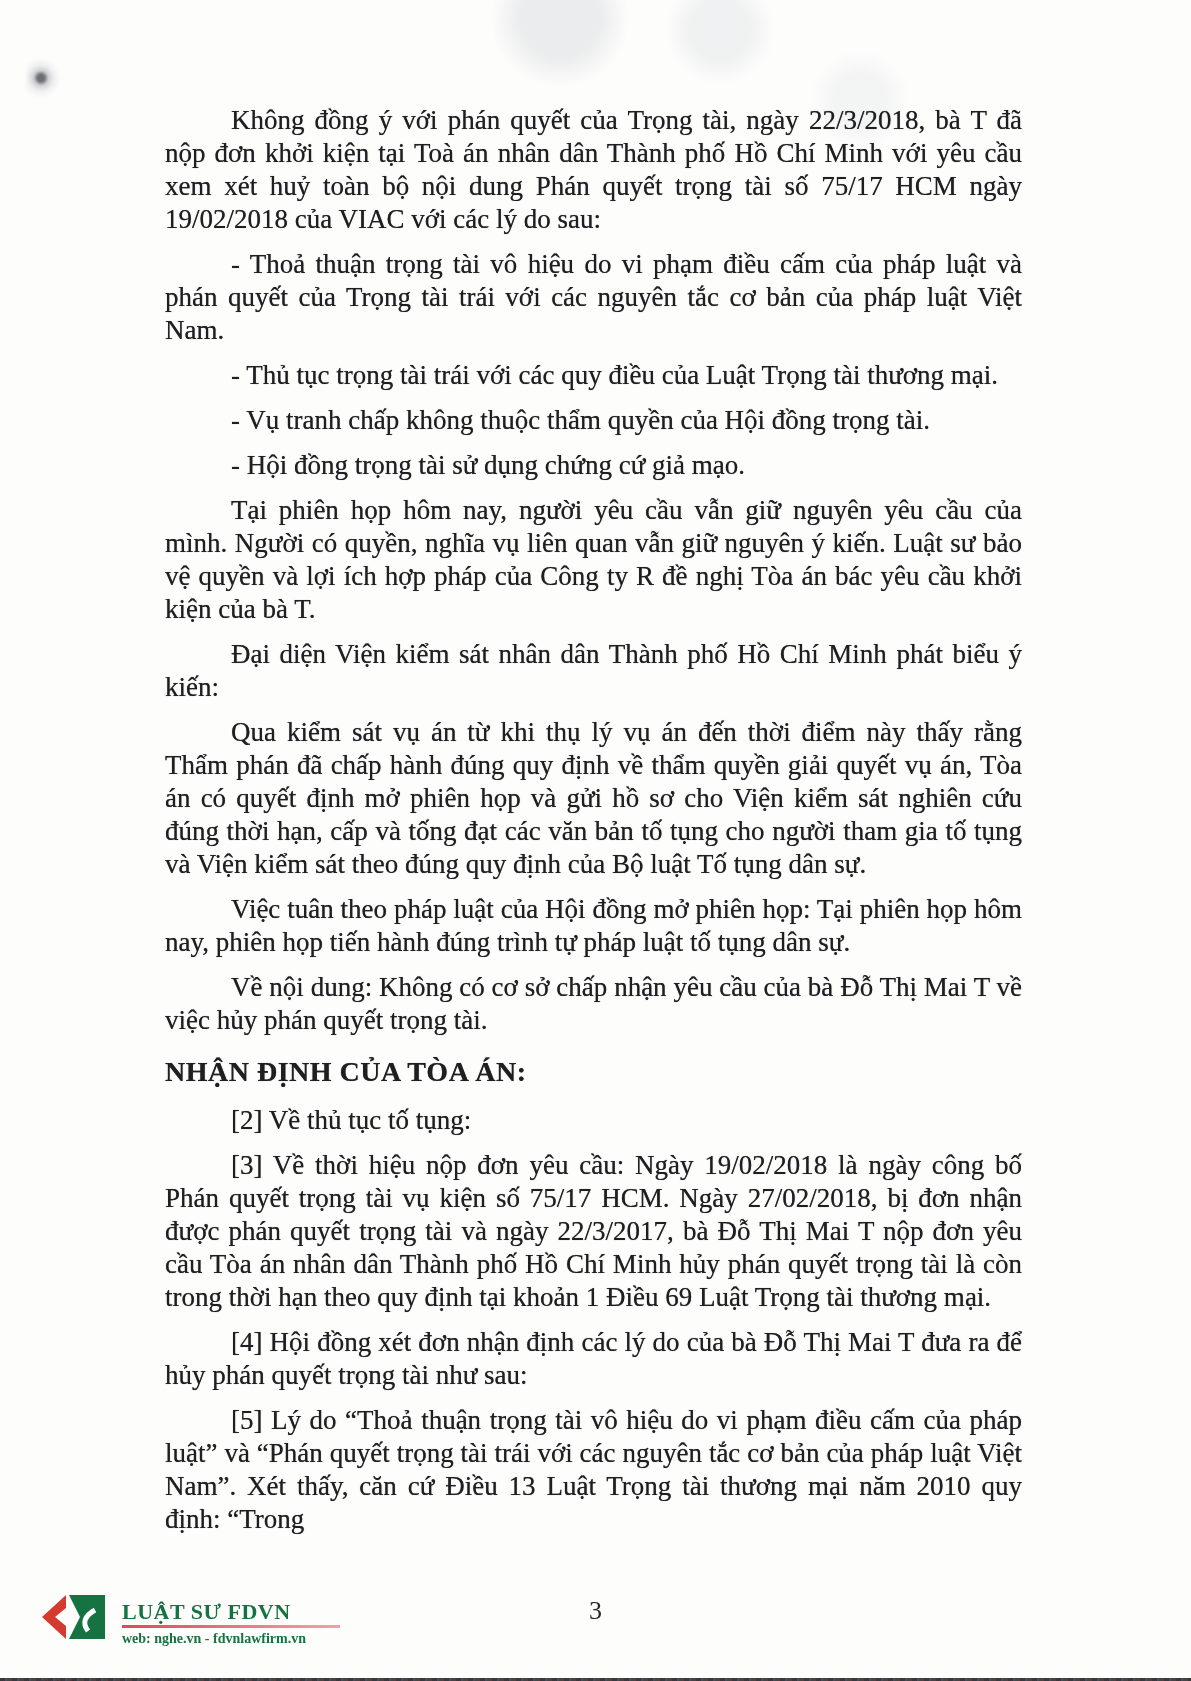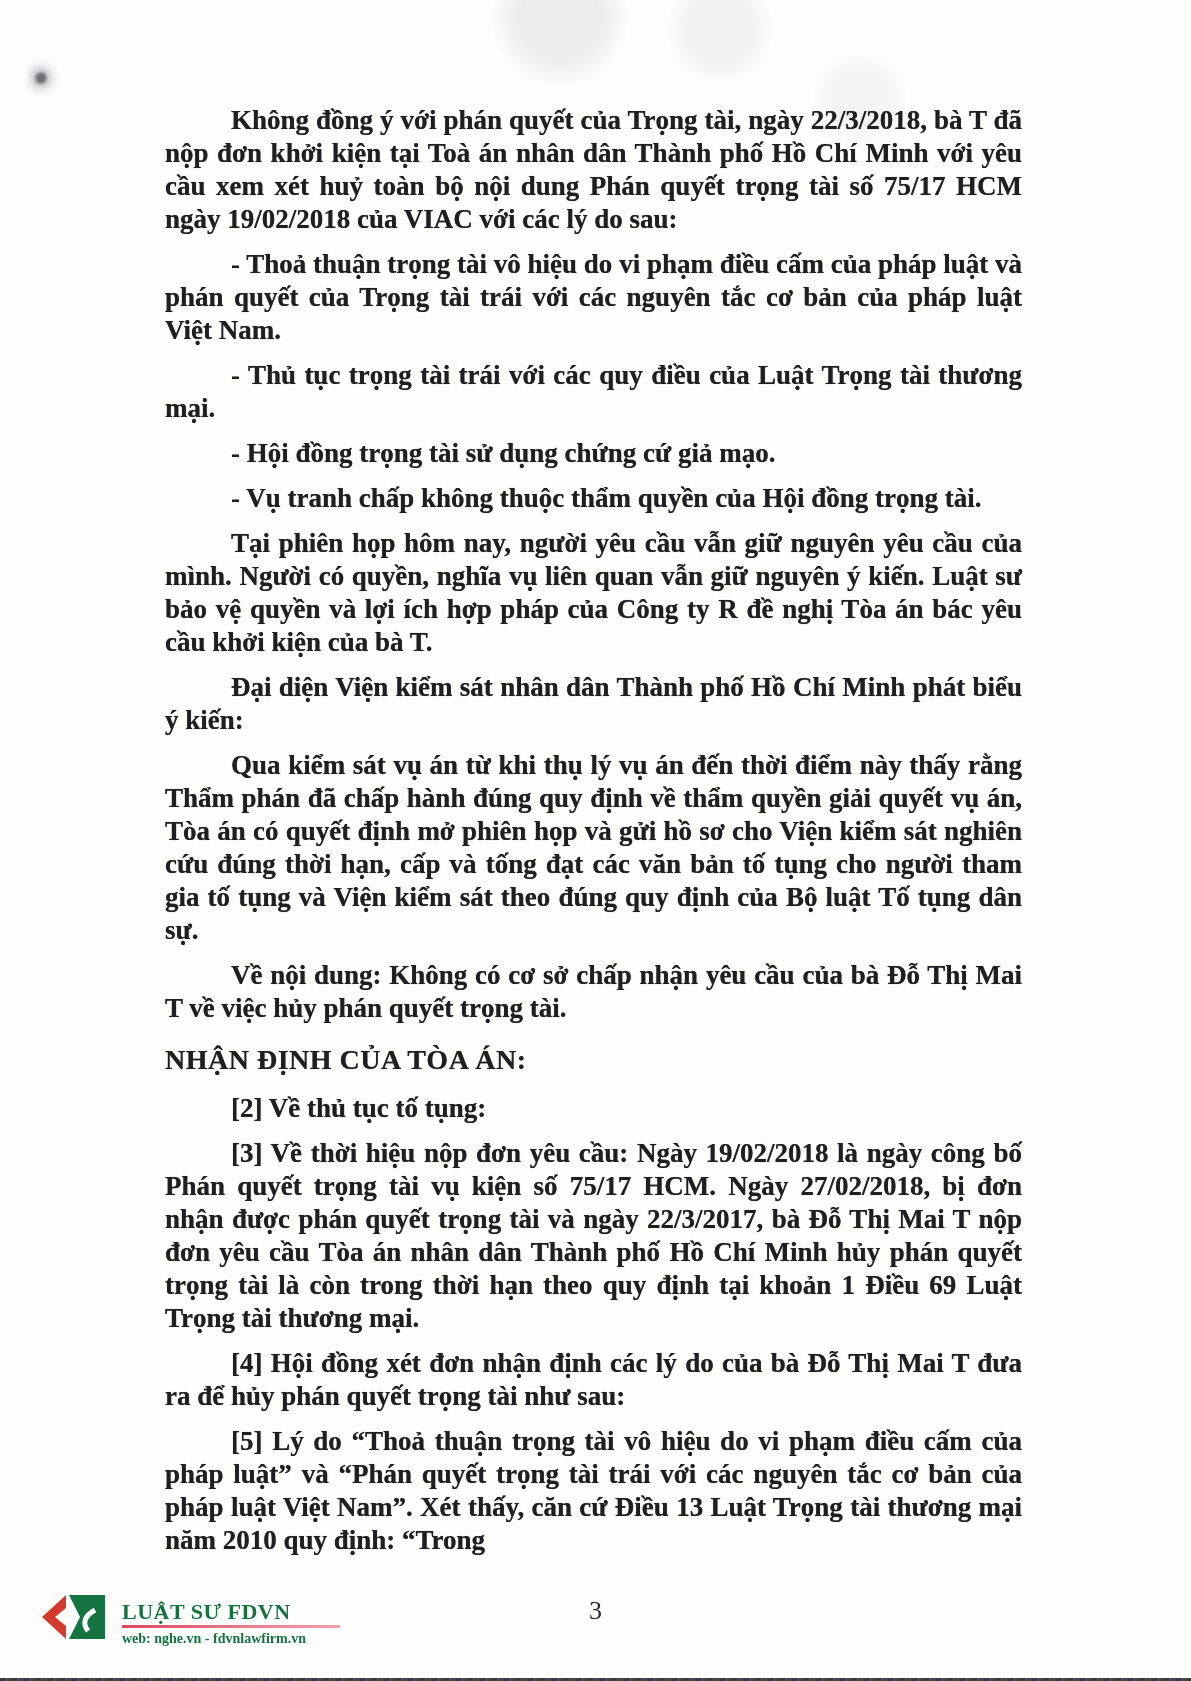--- a/index.html
+++ b/index.html
@@ -29,21 +29,20 @@
   .body-text{
     color:#1f1f22;
     font-size:27px;
     line-height:33px;
     text-align:justify;
   }
   .body-text p{
     margin:0 0 12px 0;
     text-indent:66px;
     text-shadow:0 0 0.7px rgba(30,30,34,0.75);
-    font-weight:bold;
   }
   .section-heading{
     text-indent:0 !important;
     font-weight:bold;
     font-size:28px;
     letter-spacing:0.5px;
     margin:18px 0 16px 0 !important;
   }
   .page-number{
     position:absolute;
@@ -99,25 +98,26 @@
 <body>
 
 <div class="page">
 
   <div class="smudge"></div>
 
   <div class="body-text">
     <p>Không đồng ý với phán quyết của Trọng tài, ngày 22/3/2018, bà T đã nộp đơn khởi kiện tại Toà án nhân dân Thành phố Hồ Chí Minh với yêu cầu xem xét huỷ toàn bộ nội dung Phán quyết trọng tài số 75/17 HCM ngày 19/02/2018 của VIAC với các lý do sau:</p>
     <p>- Thoả thuận trọng tài vô hiệu do vi phạm điều cấm của pháp luật và phán quyết của Trọng tài trái với các nguyên tắc cơ bản của pháp luật Việt Nam.</p>
     <p>- Thủ tục trọng tài trái với các quy điều của Luật Trọng tài thương mại.</p>
+    <p>- Vụ tranh chấp không thuộc thẩm quyền của Hội đồng trọng tài.</p>
     <p>- Hội đồng trọng tài sử dụng chứng cứ giả mạo.</p>
-    <p>- Vụ tranh chấp không thuộc thẩm quyền của Hội đồng trọng tài.</p>
     <p>Tại phiên họp hôm nay, người yêu cầu vẫn giữ nguyên yêu cầu của mình. Người có quyền, nghĩa vụ liên quan vẫn giữ nguyên ý kiến. Luật sư bảo vệ quyền và lợi ích hợp pháp của Công ty R đề nghị Tòa án bác yêu cầu khởi kiện của bà T.</p>
     <p>Đại diện Viện kiểm sát nhân dân Thành phố Hồ Chí Minh phát biểu ý kiến:</p>
     <p>Qua kiểm sát vụ án từ khi thụ lý vụ án đến thời điểm này thấy rằng Thẩm phán đã chấp hành đúng quy định về thẩm quyền giải quyết vụ án, Tòa án có quyết định mở phiên họp và gửi hồ sơ cho Viện kiểm sát nghiên cứu đúng thời hạn, cấp và tống đạt các văn bản tố tụng cho người tham gia tố tụng và Viện kiểm sát theo đúng quy định của Bộ luật Tố tụng dân sự.</p>
+    <p>Việc tuân theo pháp luật của Hội đồng mở phiên họp: Tại phiên họp hôm nay, phiên họp tiến hành đúng trình tự pháp luật tố tụng dân sự.</p>
     <p>Về nội dung: Không có cơ sở chấp nhận yêu cầu của bà Đỗ Thị Mai T về việc hủy phán quyết trọng tài.</p>
 
     <p class="section-heading">NHẬN ĐỊNH CỦA TÒA ÁN:</p>
 
     <p>[2] Về thủ tục tố tụng:</p>
     <p>[3] Về thời hiệu nộp đơn yêu cầu: Ngày 19/02/2018 là ngày công bố Phán quyết trọng tài vụ kiện số 75/17 HCM. Ngày 27/02/2018, bị đơn nhận được phán quyết trọng tài và ngày 22/3/2017, bà Đỗ Thị Mai T nộp đơn yêu cầu Tòa án nhân dân Thành phố Hồ Chí Minh hủy phán quyết trọng tài là còn trong thời hạn theo quy định tại khoản 1 Điều 69 Luật Trọng tài thương mại.</p>
     <p>[4] Hội đồng xét đơn nhận định các lý do của bà Đỗ Thị Mai T đưa ra để hủy phán quyết trọng tài như sau:</p>
     <p>[5] Lý do “Thoả thuận trọng tài vô hiệu do vi phạm điều cấm của pháp luật” và “Phán quyết trọng tài trái với các nguyên tắc cơ bản của pháp luật Việt Nam”. Xét thấy, căn cứ Điều 13 Luật Trọng tài thương mại năm 2010 quy định: “Trong</p>
   </div>
 

